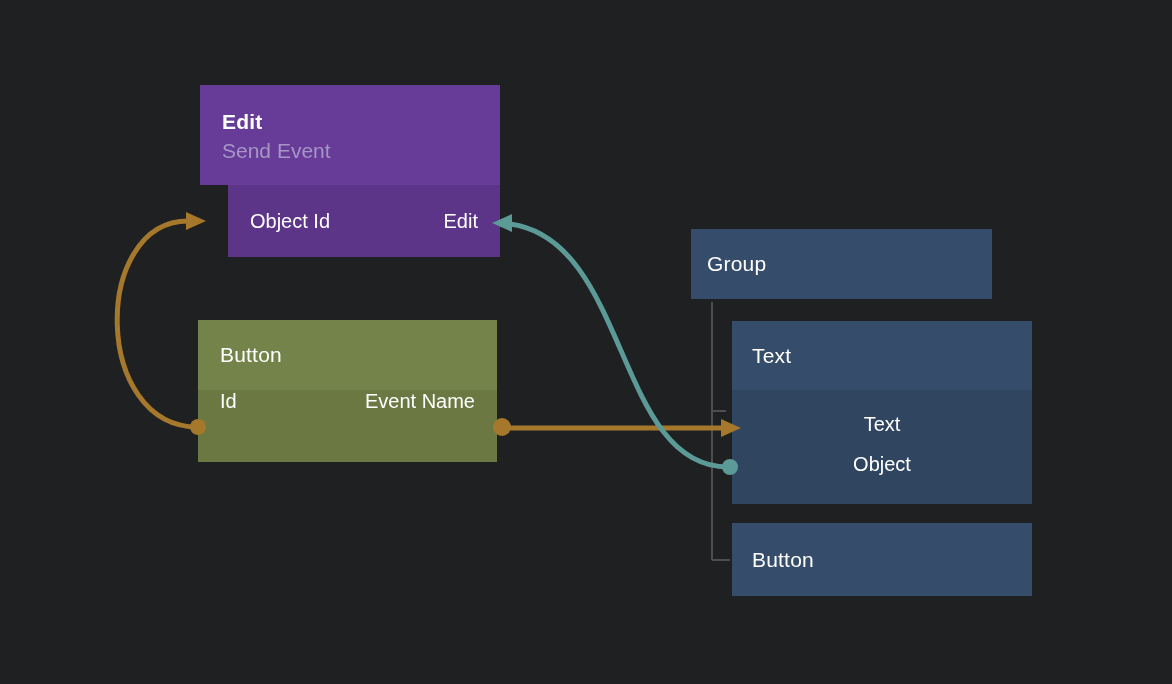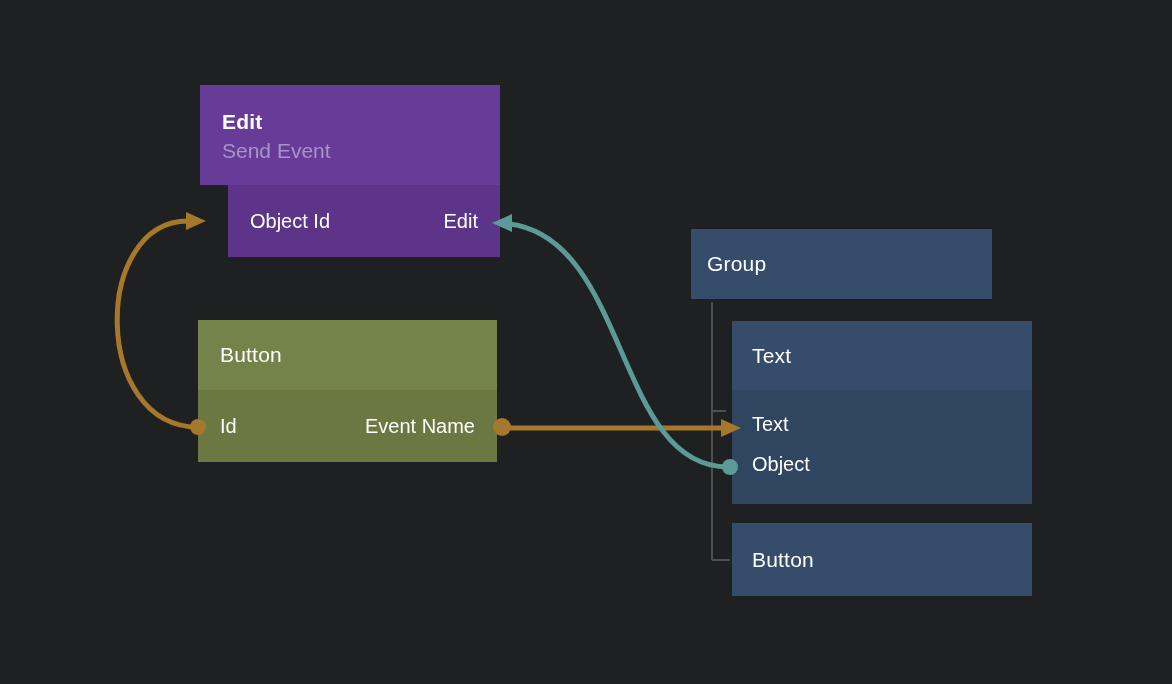--- a/index.html
+++ b/index.html
@@ -27,28 +27,28 @@
   #edit-node   { left: 200px; top: 85px; width: 300px; }
   #edit-header { height: 100px; background: #673c99; padding: 22px 22px 0; box-sizing: border-box; }
   #edit-body   { height: 72px; background: #5c3589; display: flex; justify-content: space-between;
                  align-items: center; padding: 0 22px; box-sizing: border-box; font-size: 20px; margin-left: 28px; }
 
   
   #object-node   { left: 198px; top: 320px; width: 299px; }
   #object-header { height: 70px; background: #74834a; display: flex; align-items: center;
                    padding: 0 22px; box-sizing: border-box; }
   #object-body   { height: 72px; background: #6b7841; display: flex; justify-content: space-between;
-                   align-items: center; padding: 0 22px; box-sizing: border-box; font-size: 20px; }
+                   align-items: flex-start; padding: 0 22px; box-sizing: border-box; font-size: 20px; }
 
   
   #group-node { left: 691px; top: 229px; width: 301px; height: 70px; background: #364c6b;
                 display: flex; align-items: center; padding: 0 16px; box-sizing: border-box; }
 
   
-  #text-node   { left: 732px; top: 321px; width: 300px; }
+  #text-node   { left: 732px; top: 321px; width: 300px; text-align: center; }
   #text-header { height: 69px; background: #364c6b; display: flex; align-items: center;
                  padding: 0 20px; box-sizing: border-box; }
   #text-body   { height: 114px; background: #30455f; padding: 14px 20px 0; box-sizing: border-box;
                  font-size: 20px; }
   .port-row    { height: 40px; line-height: 40px; }
 
   
   #button-node { left: 732px; top: 523px; width: 300px; height: 73px; background: #364c6b;
                  display: flex; align-items: center; padding: 0 20px; box-sizing: border-box; }
 

